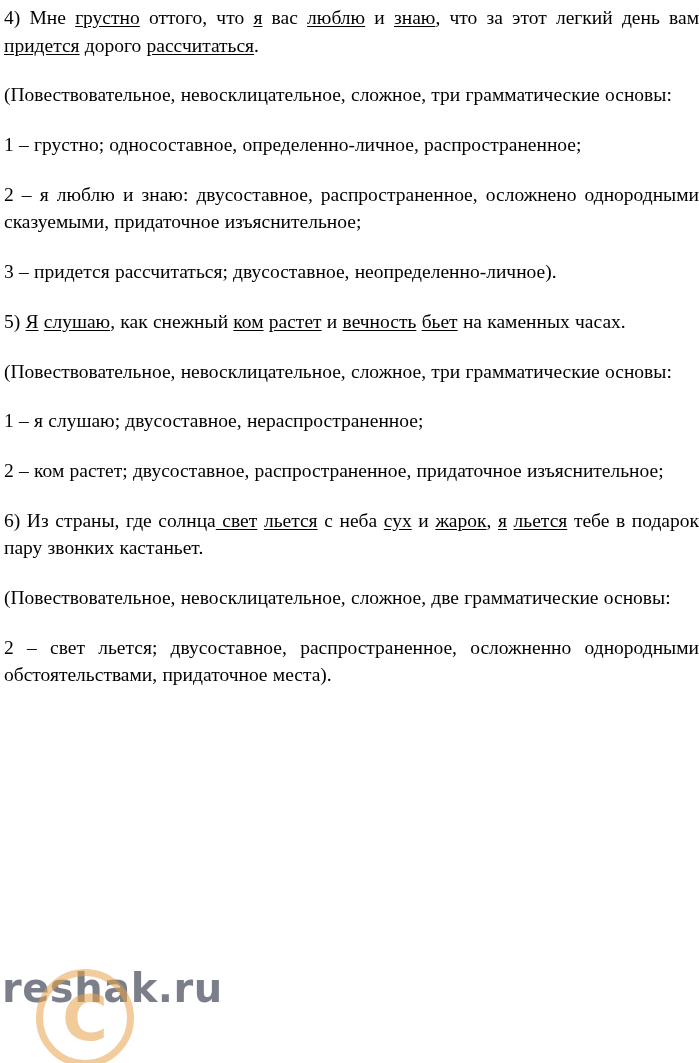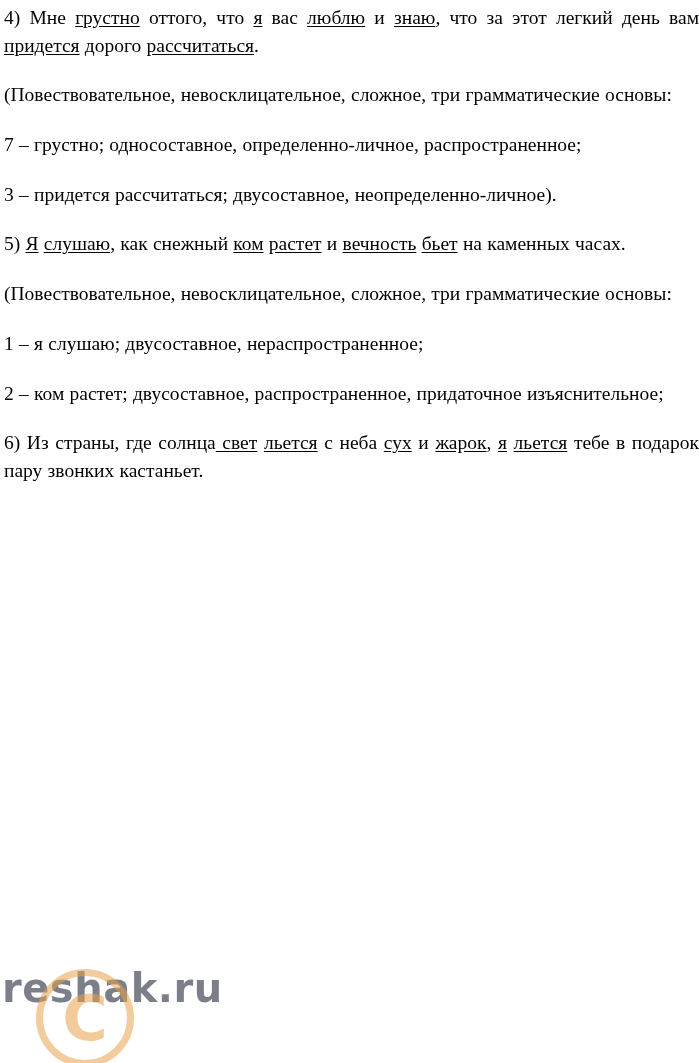--- a/index.html
+++ b/index.html
@@ -81,27 +81,30 @@
     opacity: 0.55;
   }
 </style>
 </head>
 <body>
 
 <div class="page">
   <div id="doc-body">
       <p><span>4) Мне </span><span class="u">грустно</span><span> оттого, что </span><span class="u">я</span><span> вас </span><span class="u">люблю</span><span> и </span><span class="u">знаю</span><span>, что за этот легкий день вам </span><span class="u">придется</span><span> дорого </span><span class="u">рассчитаться</span><span>.</span></p>
       <p><span>(Повествовательное, невосклицательное, сложное, три грамматические основы:</span></p>
-      <p><span>7 – грустно; односоставное, определенно-личное, распространенное;</span></p>
+      <p><span>1 – грустно; односоставное, определенно-личное, распространенное;</span></p>
+      <p><span>2 – я люблю и знаю: двусоставное, распространенное, осложнено однородными сказуемыми, придаточное изъяснительное;</span></p>
       <p><span>3 – придется рассчитаться; двусоставное, неопределенно-личное).</span></p>
       <p><span>5) </span><span class="u">Я</span><span> </span><span class="u">слушаю</span><span>, как снежный </span><span class="u">ком</span><span> </span><span class="u">растет</span><span> и </span><span class="u">вечность</span><span> </span><span class="u">бьет</span><span> на каменных часах.</span></p>
       <p><span>(Повествовательное, невосклицательное, сложное, три грамматические основы:</span></p>
       <p><span>1 – я слушаю; двусоставное, нераспространенное;</span></p>
       <p><span>2 – ком растет; двусоставное, распространенное, придаточное изъяснительное;</span></p>
       <p><span>6) Из страны, где солнца</span><span class="u"> свет</span><span> </span><span class="u">льется</span><span> с неба </span><span class="u">сух</span><span> и </span><span class="u">жарок</span><span>, </span><span class="u">я</span><span> </span><span class="u">льется</span><span> тебе в подарок пару звонких кастаньет.</span></p>
+      <p><span>(Повествовательное, невосклицательное, сложное, две грамматические основы:</span></p>
+      <p><span>2 – свет льется; двусоставное, распространенное, осложненно однородными обстоятельствами, придаточное места).</span></p>
     </div>
 
   <div class="watermark">
     <div class="wm-text">reshak.ru</div>
     <div class="wm-circle"></div>
     <div class="wm-c">C</div>
   </div>
 </div>
 
 </body></html>

